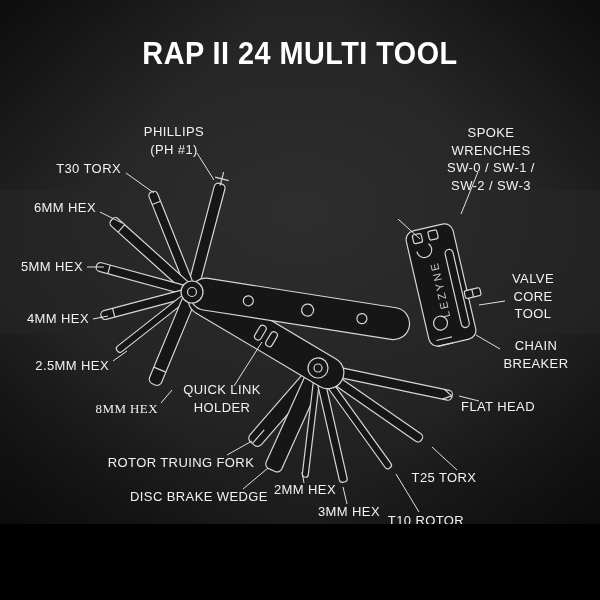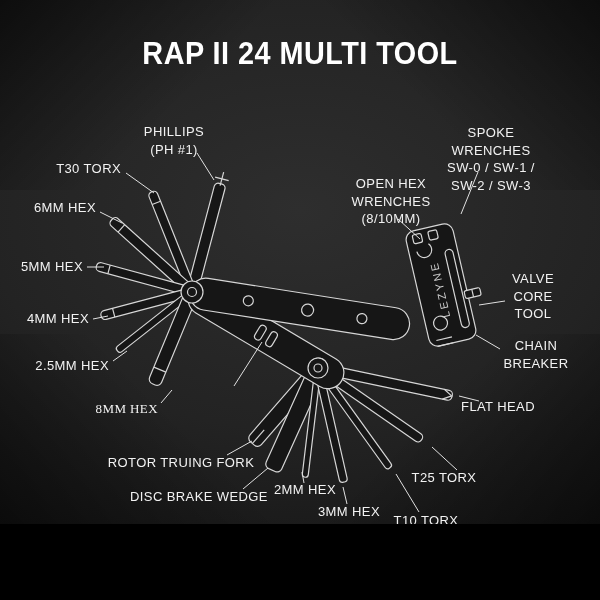--- a/index.html
+++ b/index.html
@@ -176,29 +176,28 @@
   </svg>
 
   <div class="lbl c p-phillips">PHILLIPS
 (PH #1)</div>
   <div class="lbl r p-t30">T30 TORX</div>
   <div class="lbl r p-hex6">6MM HEX</div>
   <div class="lbl r p-hex5">5MM HEX</div>
   <div class="lbl r p-hex4">4MM HEX</div>
   <div class="lbl r p-hex25">2.5MM HEX</div>
   <div class="lbl r p-hex8">8MM HEX</div>
+  <div class="lbl c p-quick">QUICK LINK
+HOLDER</div>
   <div class="lbl c p-rotor">ROTOR TRUING FORK</div>
   <div class="lbl c p-wedge">DISC BRAKE WEDGE</div>
   <div class="lbl c p-hex2">2MM HEX</div>
   <div class="lbl c p-hex3">3MM HEX</div>
-  <div class="lbl c p-t10">T10 TORX</div>
+  <div class="lbl c p-t10">T10 ROTOR</div>
   <div class="lbl c p-t25">T25 TORX</div>
   <div class="lbl c p-flat">FLAT HEAD</div>
   <div class="lbl c p-valve">VALVE CORE
 TOOL</div>
   <div class="lbl c p-chain">CHAIN BREAKER</div>
   <div class="lbl c p-spoke">SPOKE WRENCHES
 SW-0 / SW-1 / SW-2 / SW-3</div>
-  <div class="lbl c p-openhex">OPEN HEX
-WRENCHES
-(8/10MM)</div>
 
 </div>
 
 </body></html>

